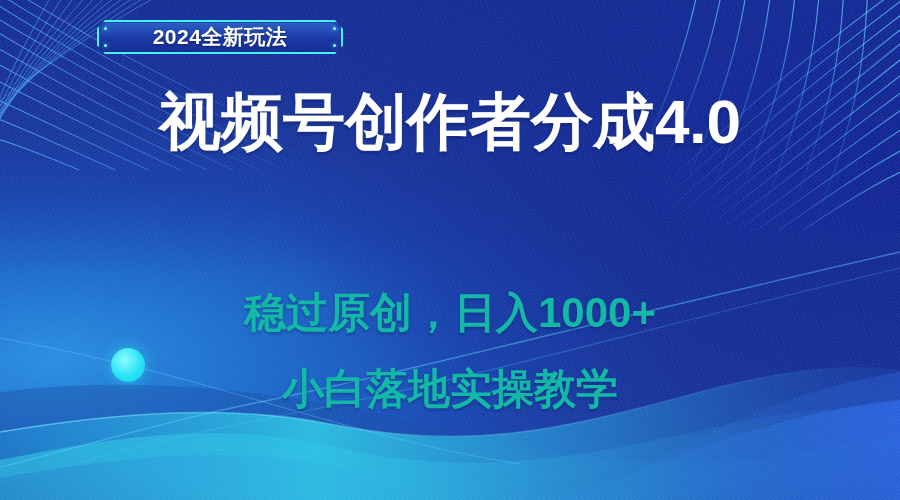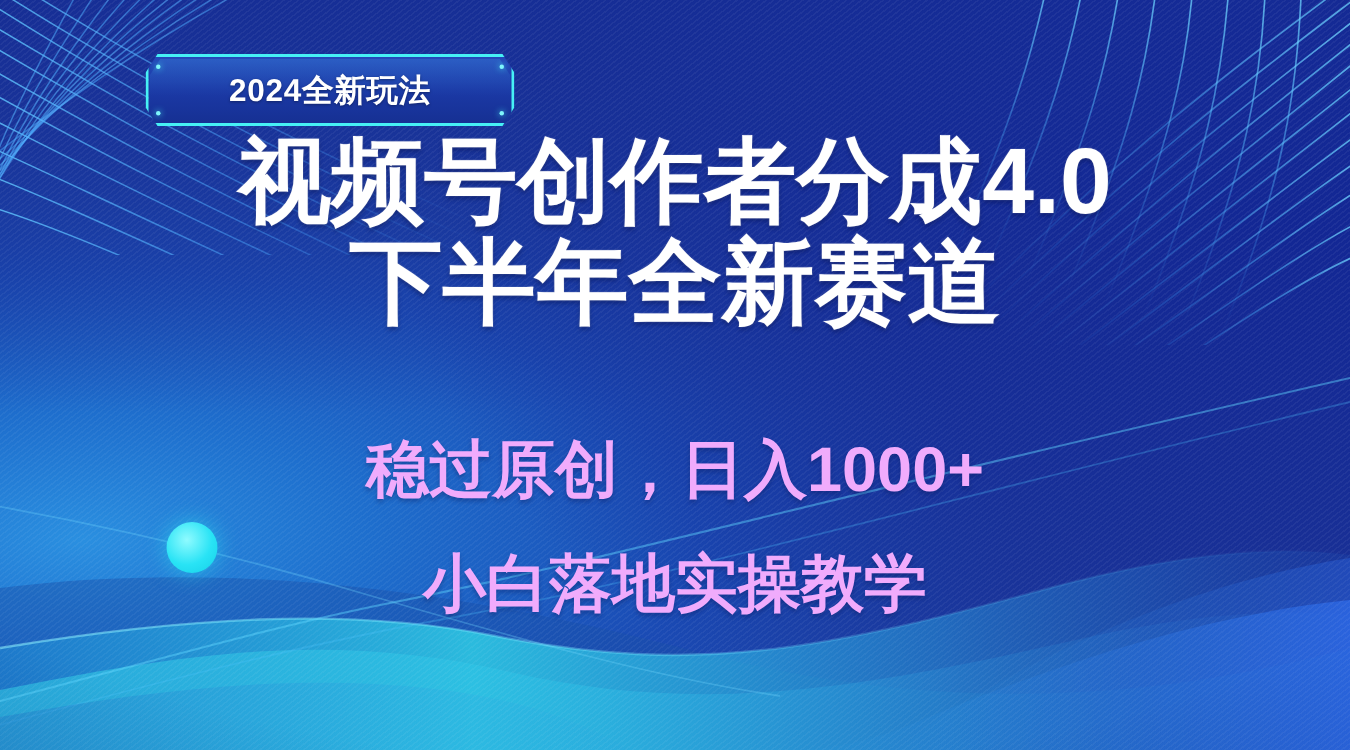--- a/index.html
+++ b/index.html
@@ -47,23 +47,23 @@
       rgba(0,0,0,0.0) 3px);
     opacity: .85;
   }
 
   svg.layer { display: block; }
 
   
   .badge-wrap {
     position: absolute;
     left: 97px;
-    top: 36px;
+    top: 20px;
     width: 246px;
-    height: 48px;
+    height: 34px;
   }
   .badge-shape {
     position: absolute;
     inset: 0;
     background: linear-gradient(to bottom, #2447b8 0%, #1b39a6 50%, #163093 100%);
     border: 2px solid #46f0f5;
     box-sizing: border-box;
     clip-path: polygon(
       0% 26%, 8px 0%, calc(100% - 8px) 0%, 100% 26%,
       100% 74%, calc(100% - 8px) 100%, 8px 100%, 0% 74%);
@@ -122,21 +122,21 @@
   }
   .headline .ln2 { display: block; }
 
   
   .subtitle {
     position: absolute;
     left: 0;
     right: 0;
     top: 283px;
     text-align: center;
-    color: #f0abfc;
+    color: #14b8a6;
     font-size: 42px;
     line-height: 60px;
     font-weight: 700;
     white-space: nowrap;
     text-shadow: 0 2px 3px rgba(10,26,90,0.35);
   }
   .subtitle .sl2 { display: block; margin-top: 16px; }
 
   
   .accent-dot {
@@ -291,21 +291,20 @@
     <div class="badge-inner-glow"></div>
     <span class="badge-dot bd-tl"></span>
     <span class="badge-dot bd-bl"></span>
     <span class="badge-dot bd-tr"></span>
     <span class="badge-dot bd-br"></span>
     <div class="badge-text">2024全新玩法</div>
   </div>
 
   <div class="headline">
     <span class="ln1">视频号创作者分成4.0</span>
-    <span class="ln2">下半年全新赛道</span>
   </div>
 
   <div class="subtitle">
     <span class="sl1">稳过原创，日入1000+</span>
     <span class="sl2">小白落地实操教学</span>
   </div>
 
 </div>
 
 </body></html>

